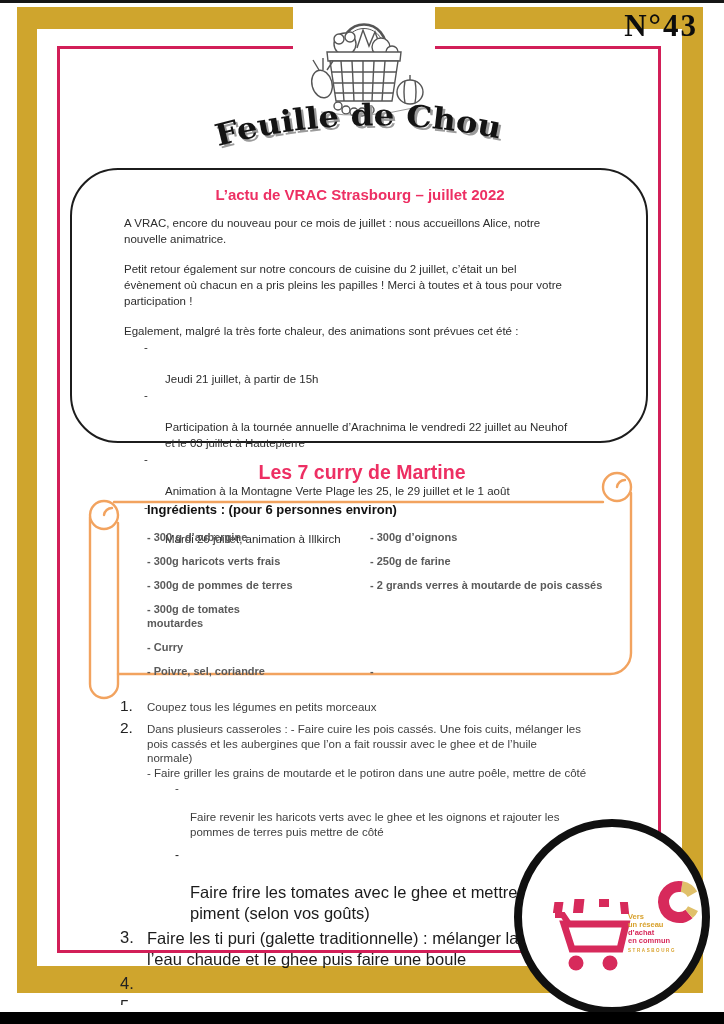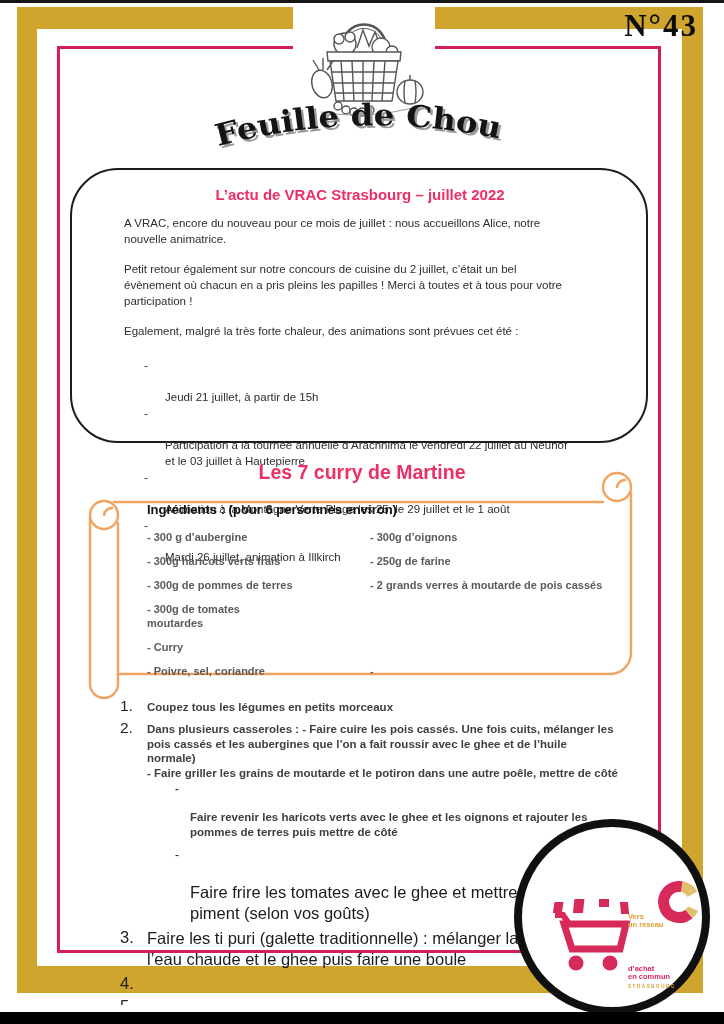--- a/index.html
+++ b/index.html
@@ -16,39 +16,39 @@
         font-weight:bold;font-size:31px;letter-spacing:2px;color:#0d0d0d;margin-left:24px;}
   
   .basket-box{position:absolute;left:293px;top:4px;width:142px;height:114px;background:#fff;z-index:2;}
   .masthead{position:absolute;left:212px;top:96px;width:300px;height:62px;z-index:2;}
   
   .news-box{position:absolute;left:70px;top:168px;width:578px;height:275px;box-sizing:border-box;
         border:2.5px solid #1c1c1c;border-radius:48px;z-index:2;padding:14px 30px 0 52px;}
   .news-title{text-align:center;font-weight:bold;font-size:15px;margin:2px 20px 12px 0;}
   .news-body{font-size:11.5px;line-height:16px;color:#2d2d2d;}
   .news-body .para{white-space:pre-line;margin-bottom:14px;}
-  .news-body .para.tight{margin-bottom:18px;}
+  .news-body .para.tight{margin-bottom:0;}
   .nbullet{position:relative;padding-left:41px;white-space:pre-line;}
   .nbullet .d{position:absolute;left:20px;top:0;}
   
   .recipe-title{position:absolute;left:0;top:461px;width:724px;text-align:center;z-index:2;
         font-weight:bold;font-size:19.5px;}
   .scroll-svg{position:absolute;left:85px;top:463px;z-index:2;}
   .ingredients{position:absolute;left:147px;top:502px;width:480px;z-index:3;}
   .ing-header{font-weight:bold;font-size:13px;color:#111;margin-bottom:13px;}
   .ing-row{display:flex;font-size:11px;line-height:14px;color:#5a5a5a;margin-bottom:10px;font-weight:bold;}
   .ing-row .l{width:223px;white-space:pre-line;}
   .ing-row .r{flex:1;white-space:pre-line;}
   
   .steps{position:absolute;left:120px;top:697px;width:540px;z-index:2;}
   .step{display:flex;margin-bottom:4px;}
   .step .num{width:27px;flex:none;font-size:15.5px;color:#222;}
   .step .num.bignum{font-size:16.5px;}
   .step .body{flex:1;}
-  .txt-sm{font-size:11.5px;font-weight:bold;color:#3e3e3e;line-height:14.5px;white-space:pre-line;}
+  .txt-sm{font-size:11.5px;font-weight:normal;color:#3e3e3e;line-height:14.5px;white-space:pre-line;}
   .txt-big{font-size:16.5px;color:#1b1b1b;line-height:21px;white-space:pre-line;}
   .subbullet{position:relative;margin-left:28px;padding-left:15px;margin-top:1px;}
   .subbullet .d{position:absolute;left:0;top:0;}
   .clip5{height:8px;overflow:hidden;}
   
   .badge{position:absolute;left:514px;top:819px;width:180px;height:180px;background:#fff;
         border:8px solid #101010;border-radius:50%;z-index:8;}
   .badge-inner{position:absolute;left:0;top:0;width:180px;height:180px;}
   .logo-text{position:absolute;left:106px;top:86px;font-weight:bold;font-size:7.5px;line-height:8px;width:70px;}
   .logo-city{font-weight:bold;font-size:4.5px;letter-spacing:1.6px;margin-top:2px;}
@@ -241,20 +241,20 @@
       <g>
         <path d="M 33 88 L 41 88 L 47 97" fill="none" stroke="#D72A5B" stroke-width="6"></path>
         <path d="M 42 97 L 104 97 L 98 122 L 50 122 Z" fill="none" stroke="#D72A5B" stroke-width="7"></path>
         <circle cx="54" cy="136" r="7.5" fill="#D72A5B"></circle>
         <circle cx="88" cy="136" r="7.5" fill="#D72A5B"></circle>
       </g>
     </svg>
     <div class="logo-text">
       <div style="color:#D8A12C;">Vers</div>
       <div style="color:#D8A12C;">un réseau</div>
-      <div style="color:#D72A5B;margin-top:36px;">d’achat</div>
+      <div style="color:#D72A5B;">d’achat</div>
       <div style="color:#D72A5B;">en commun</div>
       <div class="logo-city" style="color:#D8A12C;">STRASBOURG</div>
     </div>
   </div>
 
   <div class="strip-bottom"></div>
 </div>
 
 </body></html>

